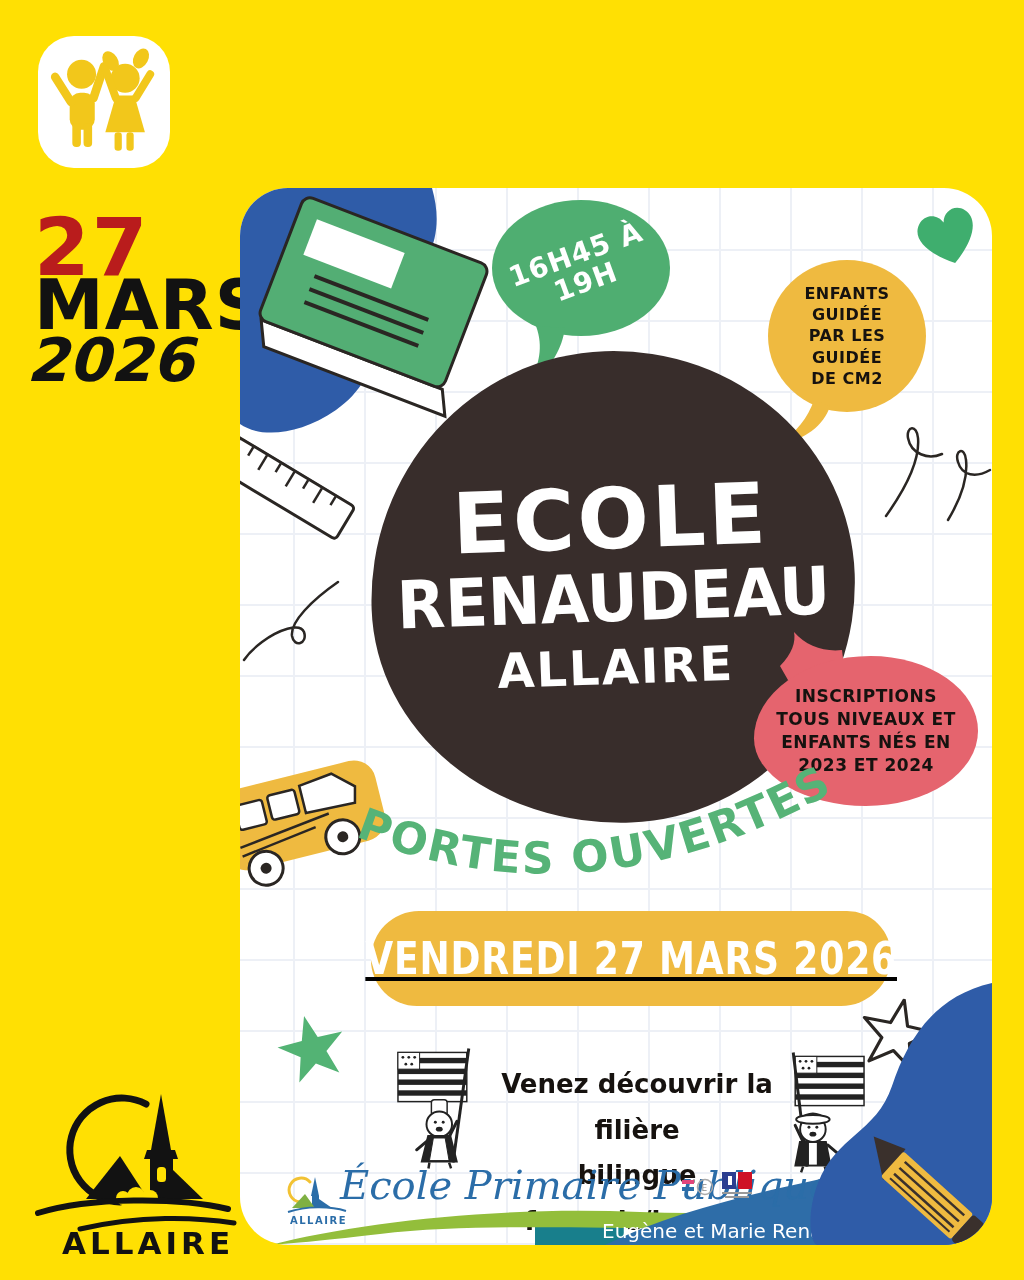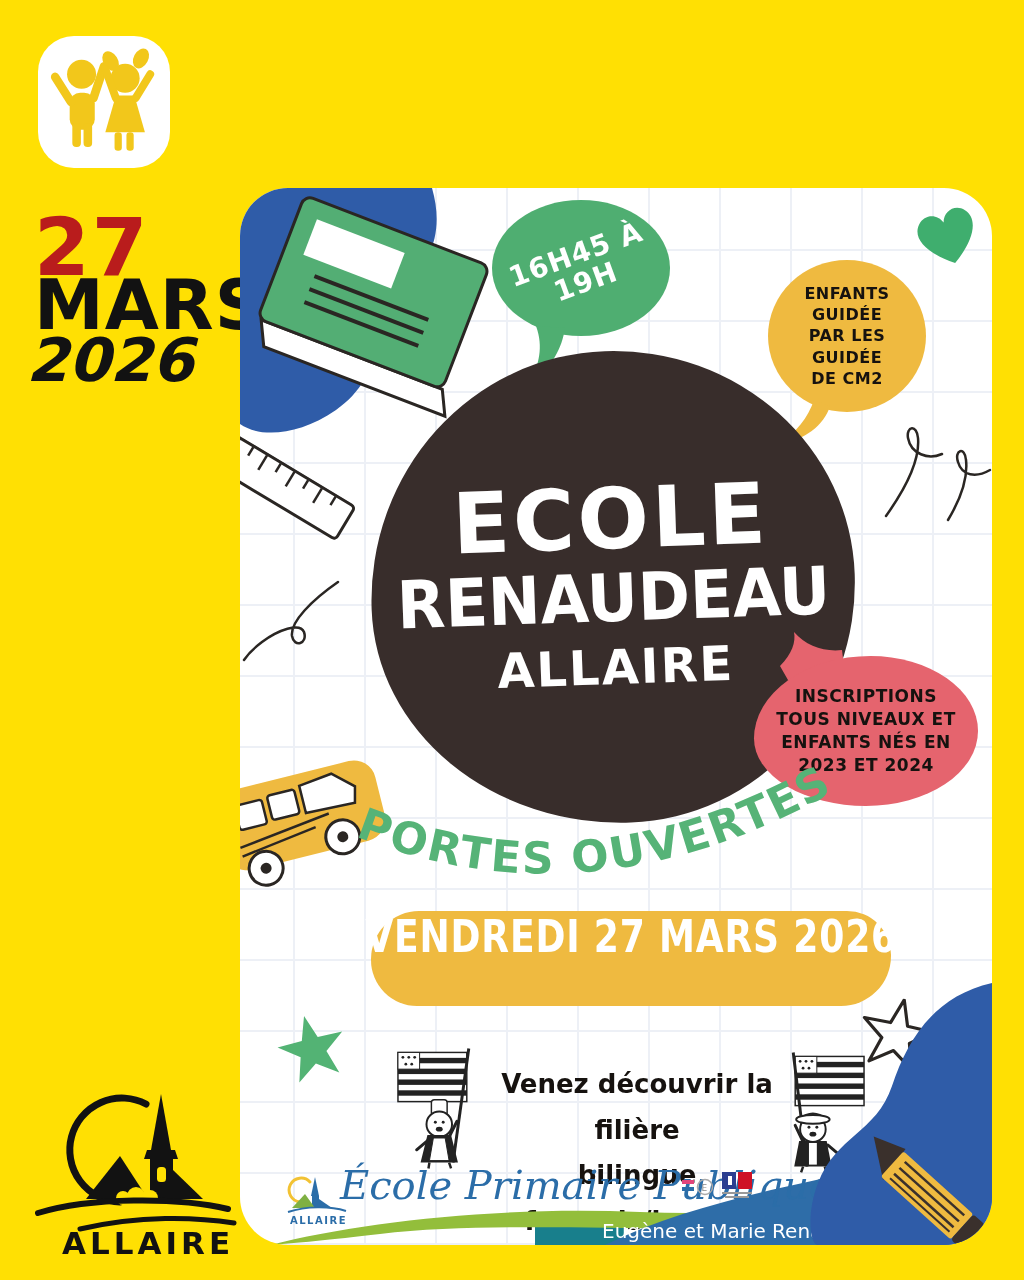--- a/index.html
+++ b/index.html
@@ -57,21 +57,21 @@
 
   .bubble-insc{left:514px;top:468px;width:224px;height:150px;background:#E5646E;
     border-radius:52% 48% 50% 50% / 55% 50% 50% 45%;
     display:flex;align-items:center;justify-content:center;text-align:center;}
   .bubble-insc .txt{color:#16120f;font-weight:bold;font-size:17px;line-height:1.35;letter-spacing:.5px;}
   .tail-insc{left:540px;top:444px;}
 
   .bus{left:-28px;top:556px;}
   .po-arc{left:85px;top:570px;}
   .banner{left:131px;top:723px;width:520px;height:95px;background:#EFBA40;
-    border-radius:48px 44px 50px 46px;display:flex;align-items:flex-start;justify-content:center;}
+    border-radius:48px 44px 50px 46px;display:flex;align-items:center;justify-content:center;text-decoration:underline;}
   .banner .txt{color:#fff;font-weight:bold;font-size:44px;white-space:nowrap;transform:scaleX(.82);letter-spacing:1px;}
 
   .star-green{left:36px;top:826px;transform:rotate(-14deg);}
   .star-sketch{left:618px;top:810px;transform:rotate(12deg);}
 
   .kid-left{left:156px;top:858px;}
   .kid-right{left:508px;top:862px;}
   .biling{left:222px;top:874px;width:350px;text-align:center;}
   .biling div{color:#16120f;font-weight:bold;font-size:26px;line-height:1.75;}
 

